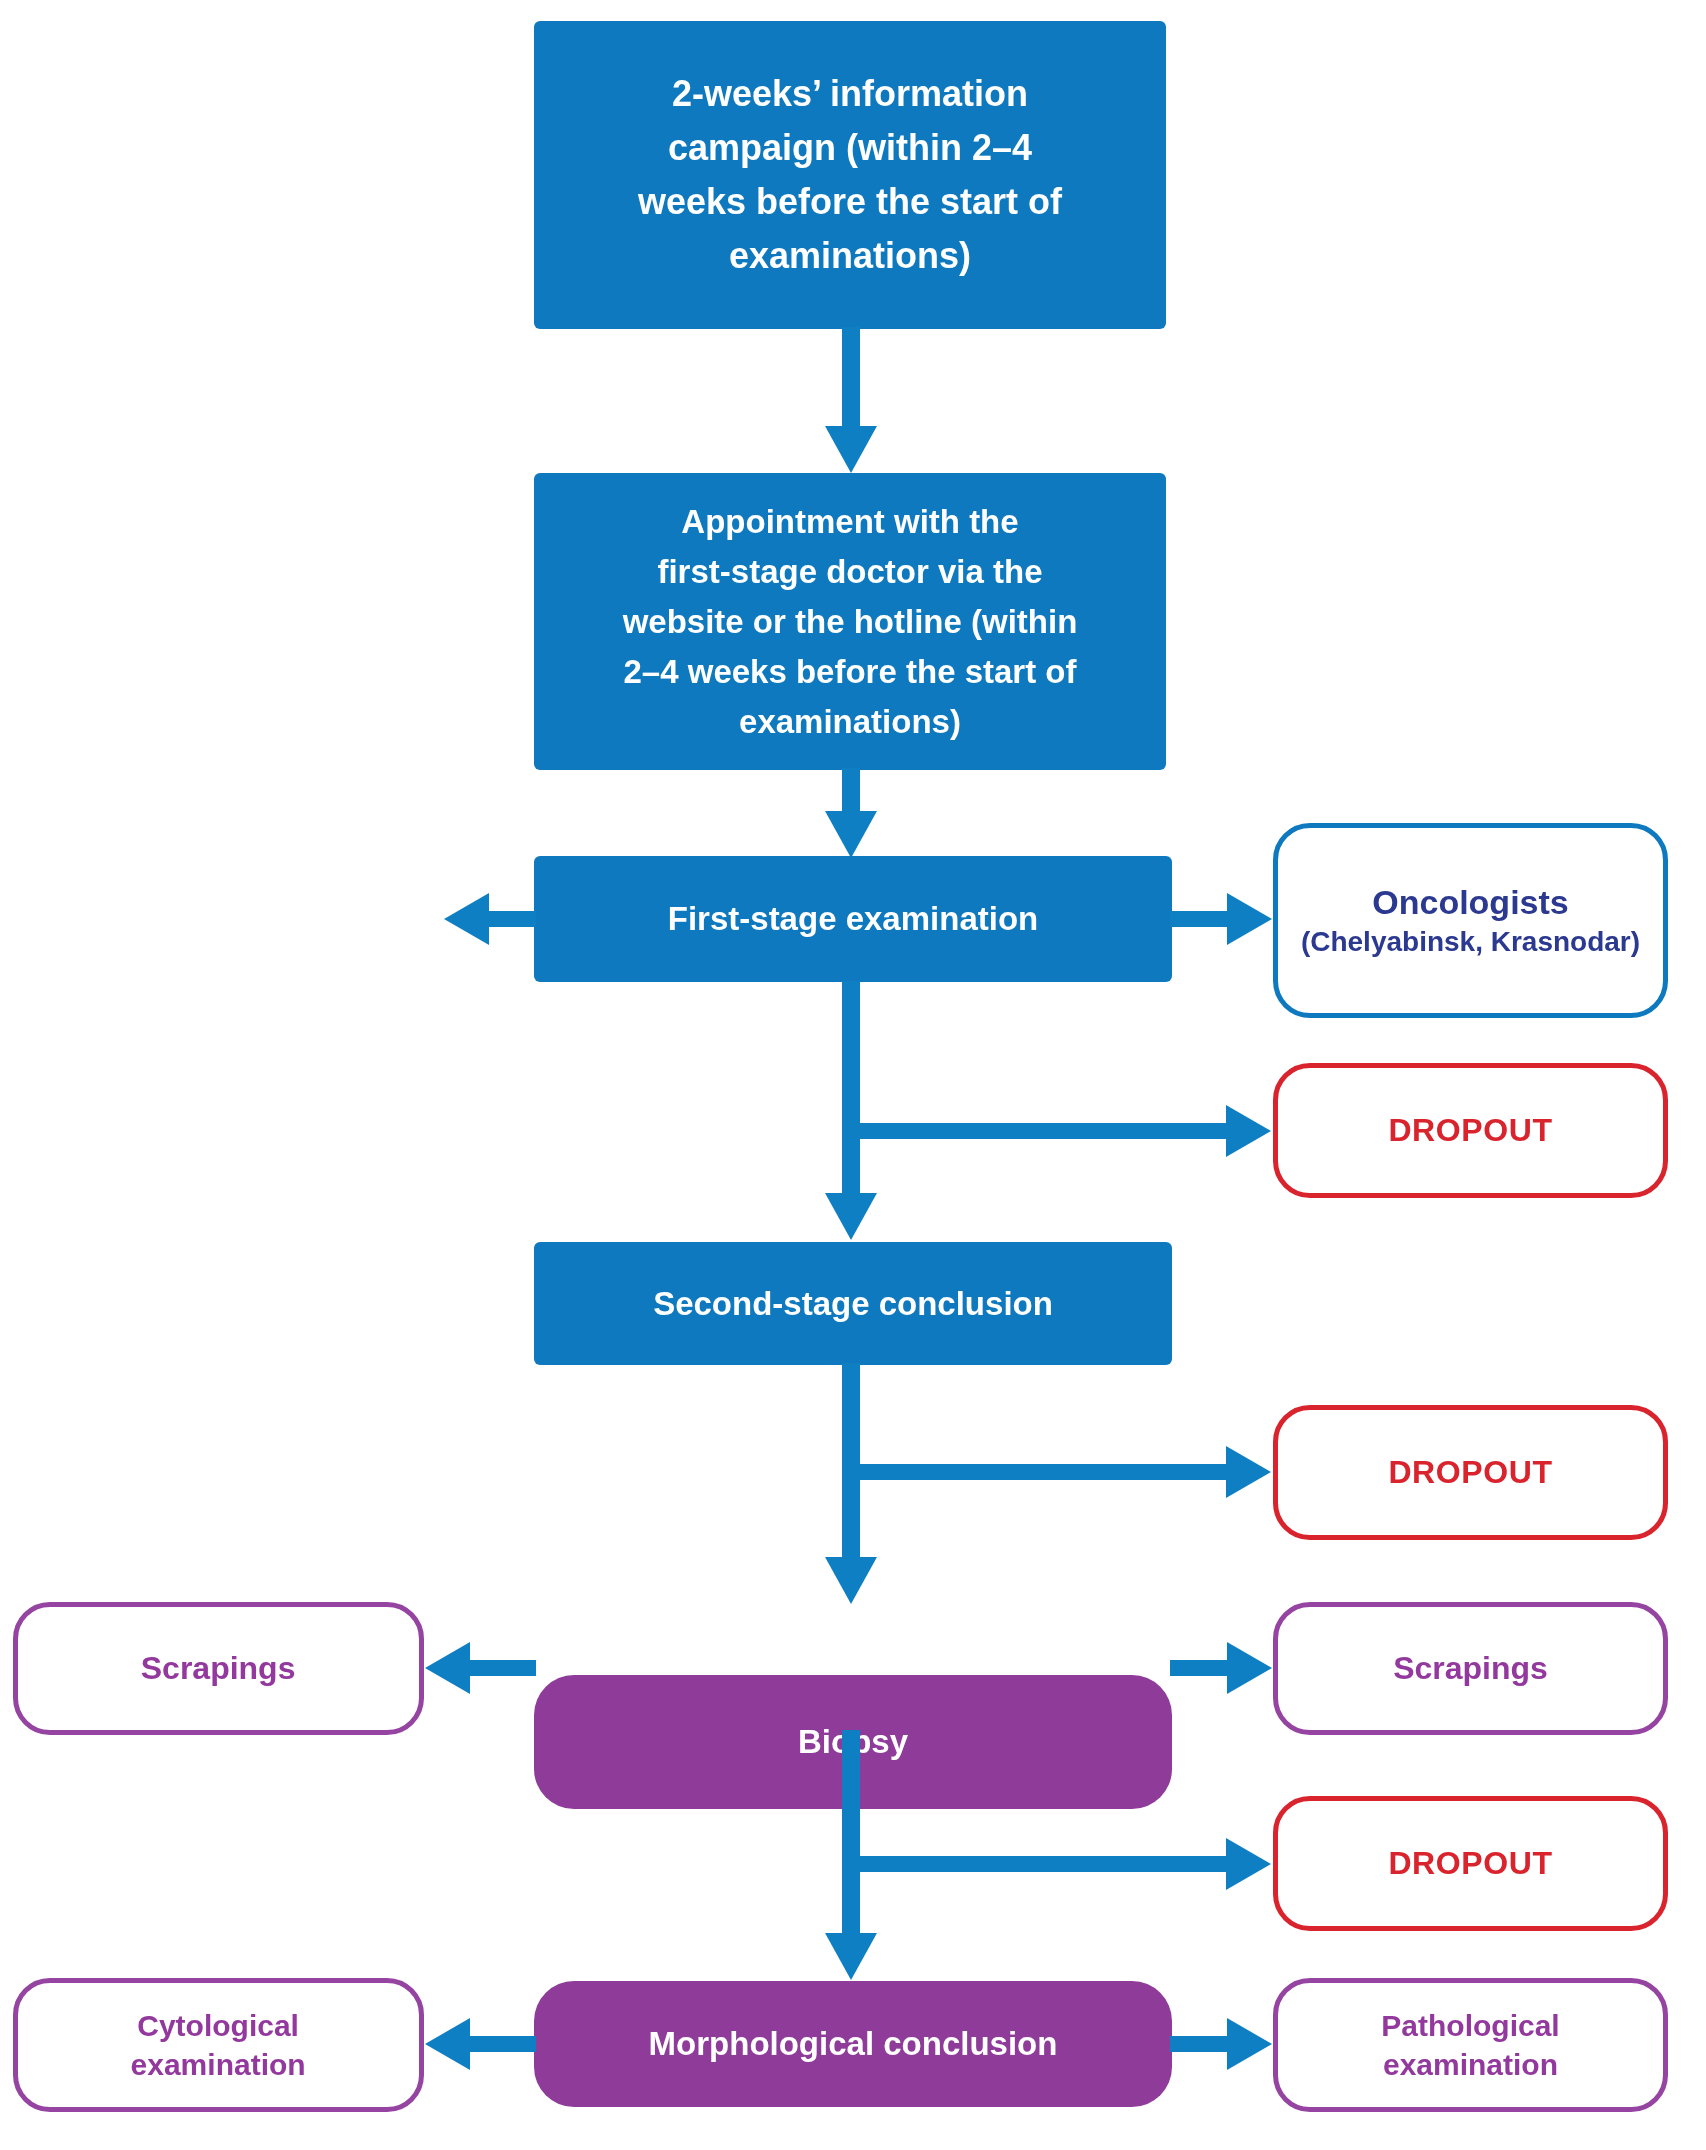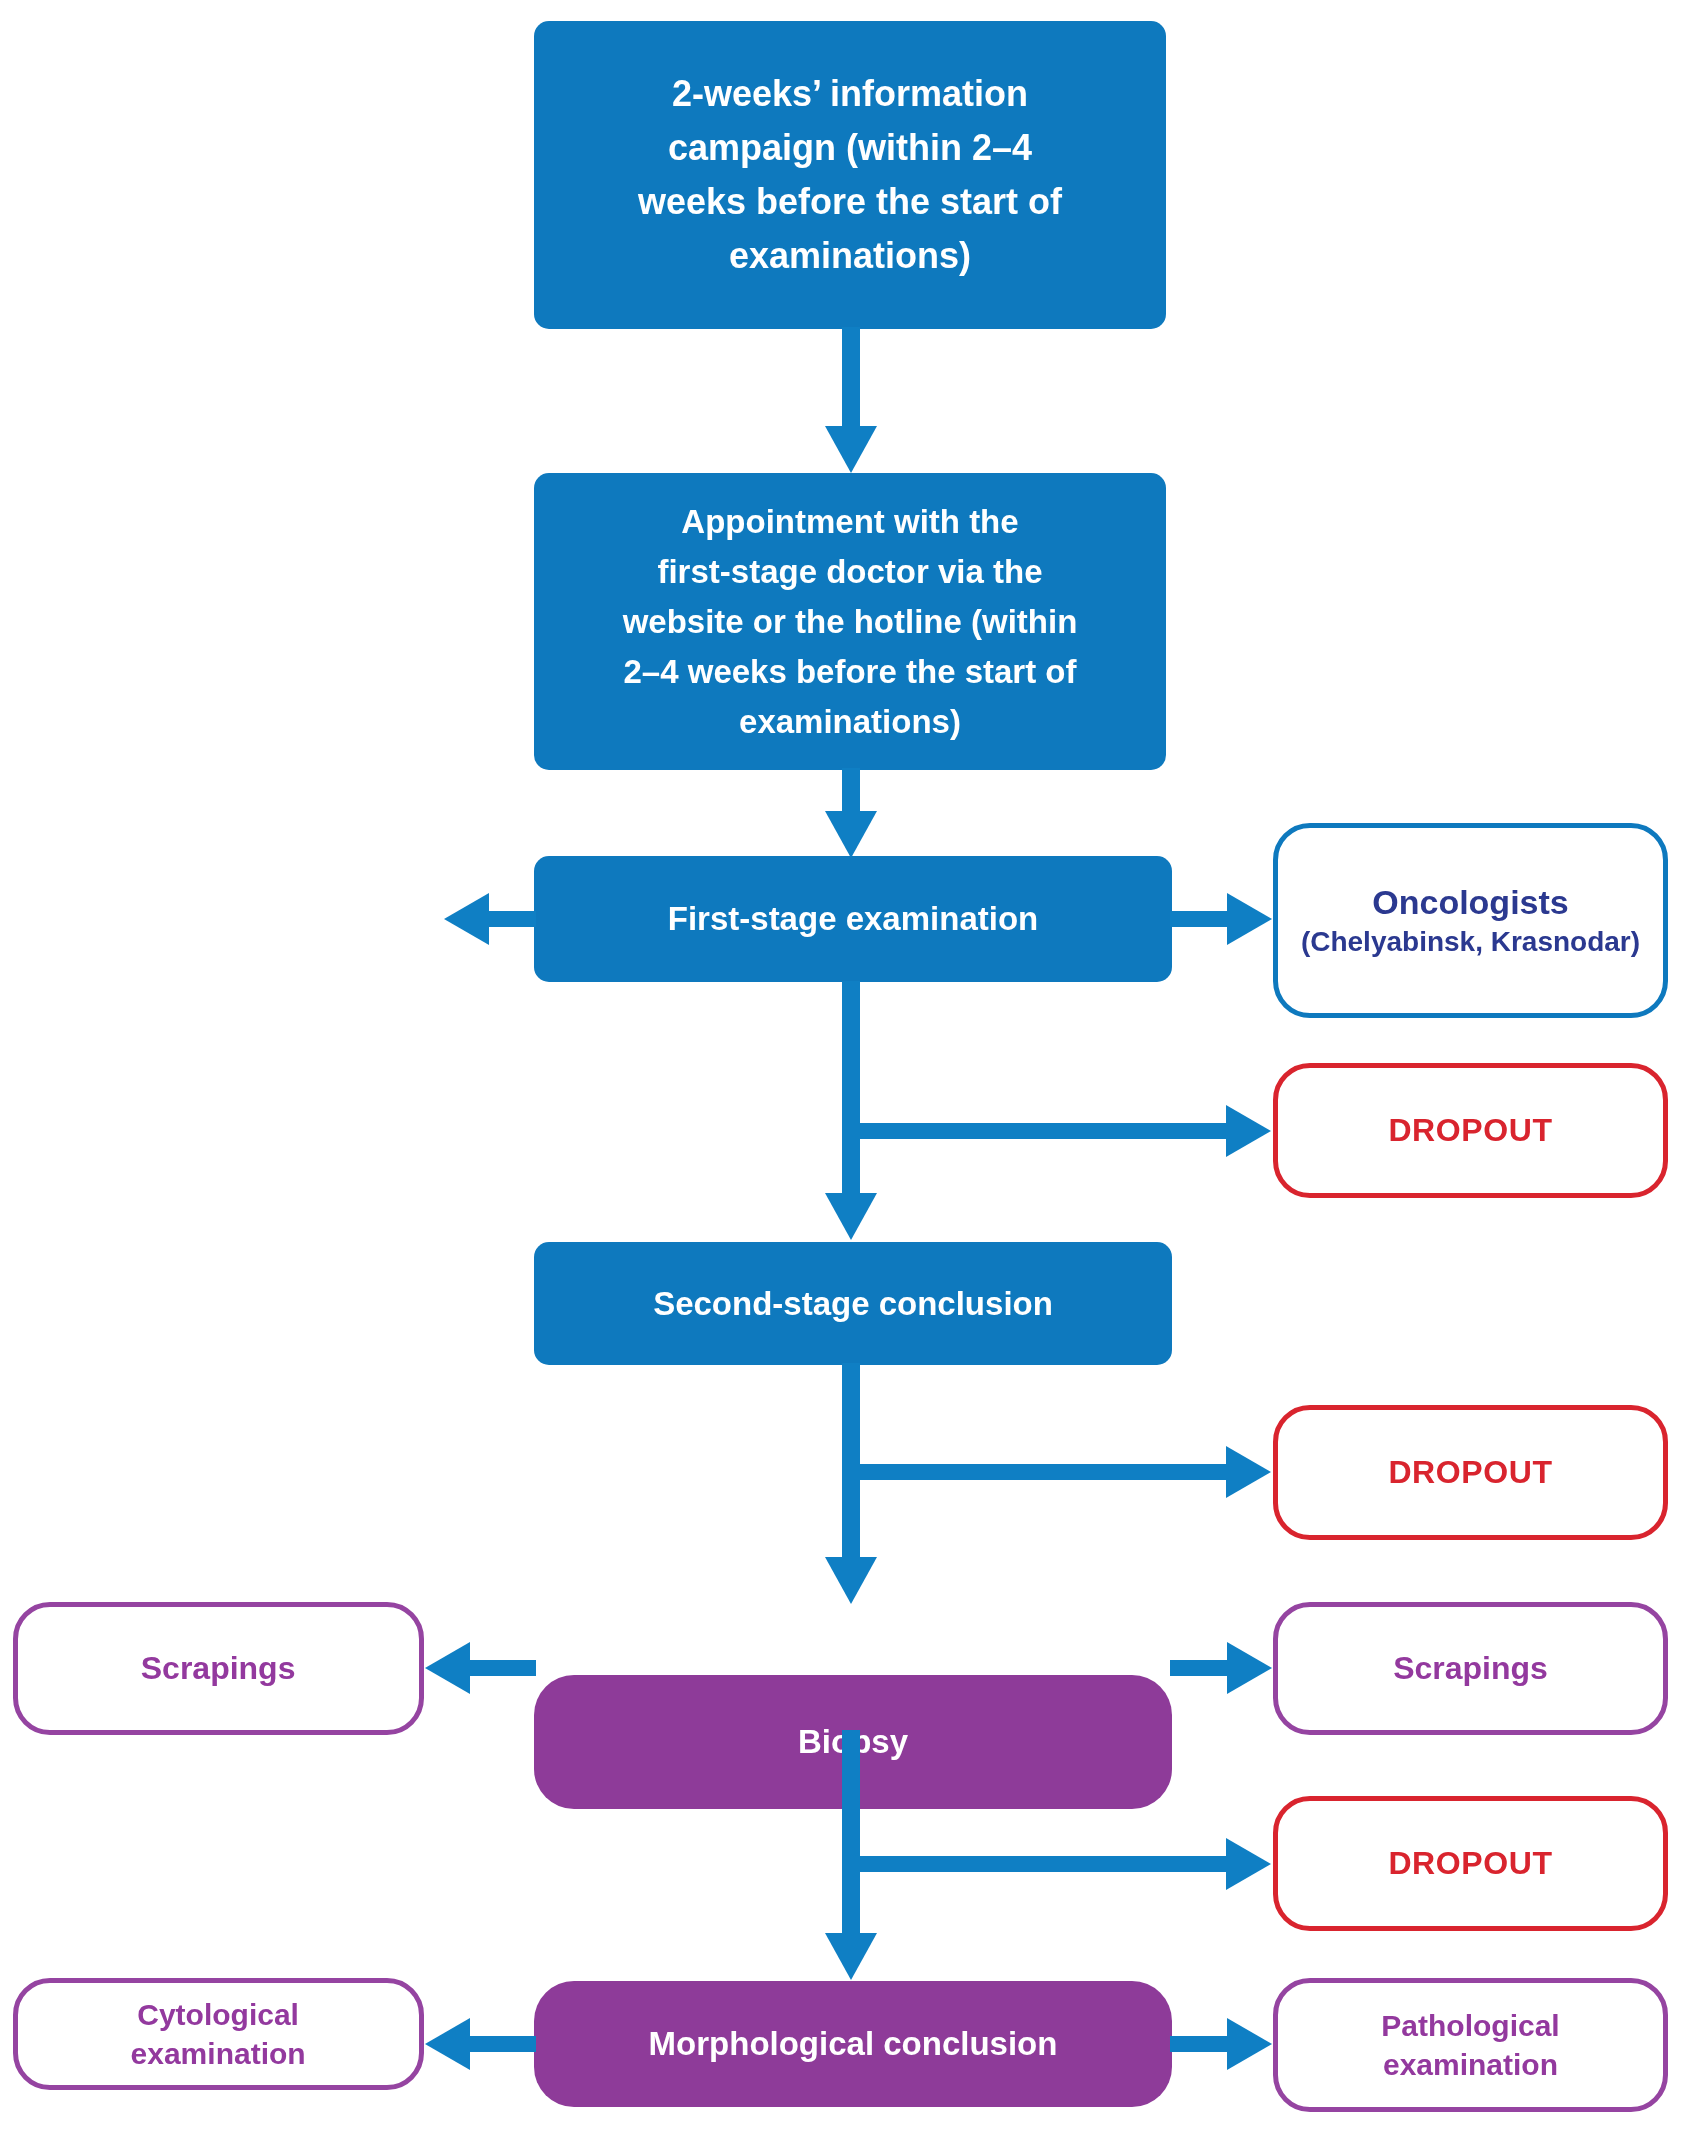--- a/index.html
+++ b/index.html
@@ -15,21 +15,21 @@
     position:absolute;
     box-sizing:border-box;
     display:flex;
     flex-direction:column;
     align-items:center;
     justify-content:center;
     text-align:center;
     font-weight:bold;
     white-space:pre-line;
   }
-  .fill-blue{background:var(--blue);color:#ffffff;border-radius:15px;}
+  .fill-blue{background:var(--blue);color:#ffffff;border-radius:6px;}
   .fill-purple{background:var(--purple);color:#ffffff;border-radius:40px;}
   .outline-blue{background:#ffffff;border:5.7px solid var(--blue);color:var(--navy);border-radius:37px;}
   .outline-red{background:#ffffff;border:5.7px solid var(--red);color:var(--red);border-radius:37px;}
   .outline-purple{background:#ffffff;border:5.7px solid var(--purple_border);color:var(--purple_text);border-radius:37px;}
   .t-campaign{font-size:36px;line-height:54px;}
   .t-appointment{font-size:33px;line-height:50px;}
   .t-stage{font-size:33px;}
   .t-dropout{font-size:32px;letter-spacing:0.6px;}
   .t-side{font-size:32px;}
   .t-side2{font-size:30px;line-height:39px;}
@@ -74,21 +74,21 @@
   <div class="box outline-red t-dropout" style="left:1273px;top:1405px;width:395px;height:135px;">DROPOUT</div>
 
   <div class="box outline-purple t-side" style="left:12.6px;top:1602px;width:411px;height:133px;">Scrapings</div>
 
   <div class="box fill-purple t-stage" style="left:534px;top:1675px;width:638px;height:134px;">Biopsy</div>
 
   <div class="box outline-purple t-side" style="left:1273px;top:1602px;width:395px;height:133px;">Scrapings</div>
 
   <div class="box outline-red t-dropout" style="left:1273px;top:1796px;width:395px;height:135px;">DROPOUT</div>
 
-  <div class="box outline-purple t-side2" style="left:12.6px;top:1978px;width:411px;height:112px;">Cytological
+  <div class="box outline-purple t-side2" style="left:12.6px;top:1978px;width:411px;height:134px;">Cytological
 examination</div>
 
   <div class="box fill-purple t-stage" style="left:534px;top:1981px;width:638px;height:126px;">Morphological conclusion</div>
 
   <div class="box outline-purple t-side2" style="left:1273px;top:1978px;width:395px;height:134px;">Pathological
 examination</div>
 
   <div class="vshaft" style="left:842px;top:327px;height:101px;"></div>
   <div class="head head-down" style="left:825px;top:426px;"></div>
 

